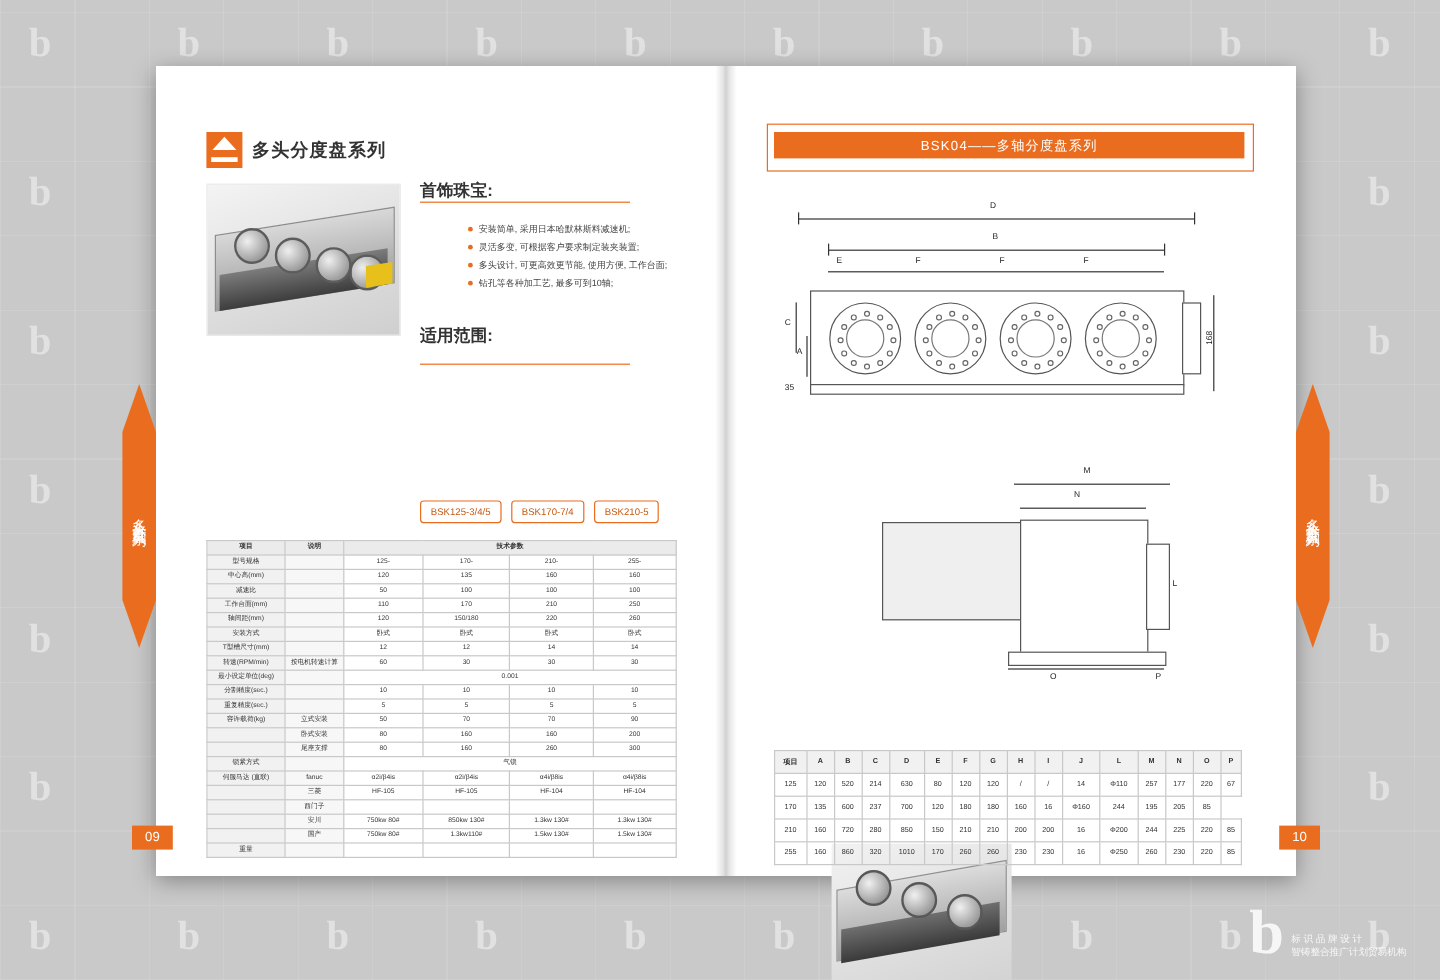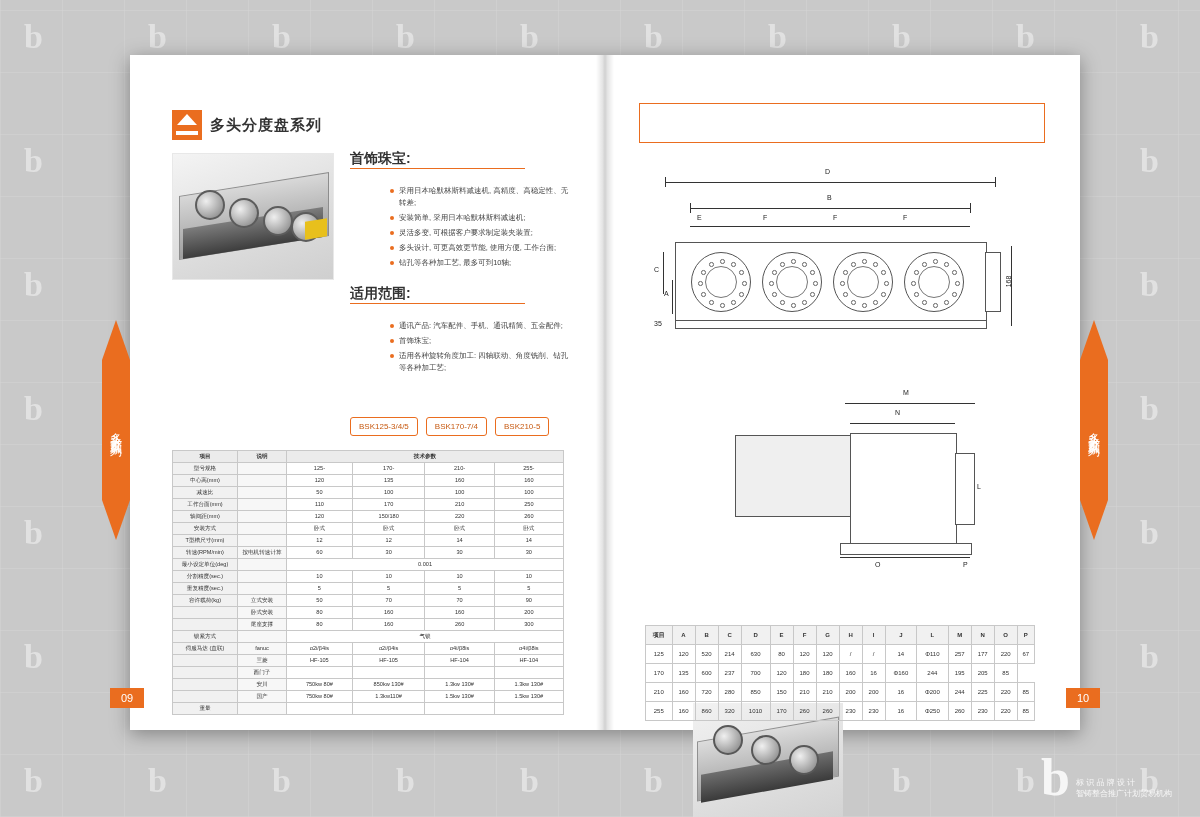--- a/index.html
+++ b/index.html
@@ -271,34 +271,28 @@
       <div class="disc" style="left:22px;top:36px;"></div>
       <div class="disc" style="left:56px;top:44px;"></div>
       <div class="disc" style="left:90px;top:52px;"></div>
       <div class="disc" style="left:118px;top:58px;"></div>
       <div class="yellow"></div>
     </div>
 
     <div class="sec-title" style="left:220px;top:95px;">首饰珠宝:</div>
     <div class="sec-underline" style="left:220px;top:113px;width:175px;"></div>
     <ul class="bullets" style="left:220px;top:122px;" id="featList">
-        <li>采用日本哈默林斯料减速机, 高精度、高稳定性、无转差;</li>
         <li>安装简单, 采用日本哈默林斯料减速机;</li>
         <li>灵活多变, 可根据客户要求制定装夹装置;</li>
         <li>多头设计, 可更高效更节能, 使用方便, 工作台面;</li>
         <li>钻孔等各种加工艺, 最多可到10轴;</li>
       </ul>
 
-    <div class="sec-title" style="left:220px;top:230px;">适用范围:</div>
+    <div class="sec-title" style="left:220px;top:216px;">适用范围:</div>
     <div class="sec-underline" style="left:220px;top:248px;width:175px;"></div>
-    <ul class="bullets" style="left:220px;top:257px;" id="appList">
-        <li>通讯产品: 汽车配件、手机、通讯精简、五金配件;</li>
-        <li>首饰珠宝;</li>
-        <li>适用各种旋转角度加工: 四轴联动、角度铣削、钻孔等各种加工艺;</li>
-      </ul>
 
     <div class="model-tags" id="modelTags">
         <div class="model-tag">BSK125-3/4/5</div>
         <div class="model-tag">BSK170-7/4</div>
         <div class="model-tag">BSK210-5</div>
       </div>
 
     <div class="spec-wrap">
       <table>
         <tbody id="specBody">
@@ -477,20 +471,21 @@
   <div class="page page-right">
 
     <div class="side-tab-arrow tab-top-r"></div>
     <div class="side-tab-arrow tab-bot-r"></div>
     <div class="side-tab right">
       <span>多头分度盘系列</span>
     </div>
     <div class="pagenum right">10</div>
 
     <div class="banner-frame"></div>
+    <div class="banner">BSK04——多轴分度盘系列</div>
 
     <div class="dwg dwg-top">
 
       <div class="dim-line" style="left:20px;top:22px;width:330px;height:1px;"></div>
       <div class="dim-line" style="left:20px;top:17px;width:1px;height:10px;"></div>
       <div class="dim-line" style="left:350px;top:17px;width:1px;height:10px;"></div>
       <div class="dim-txt" style="left:180px;top:8px;">D</div>
 
       <div class="dim-line" style="left:45px;top:48px;width:280px;height:1px;"></div>
       <div class="dim-line" style="left:45px;top:43px;width:1px;height:10px;"></div>

